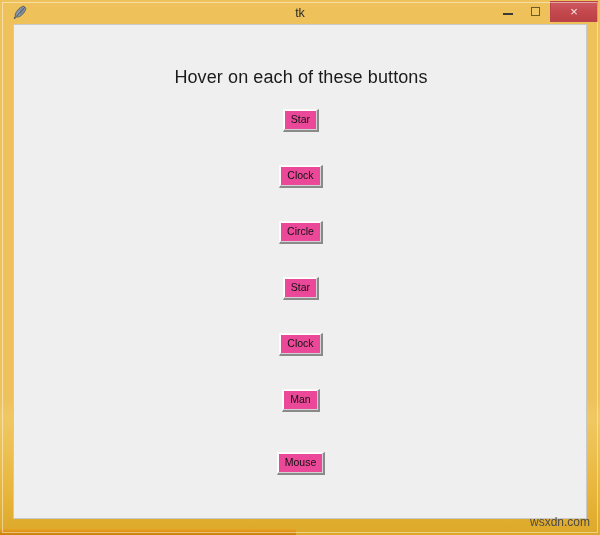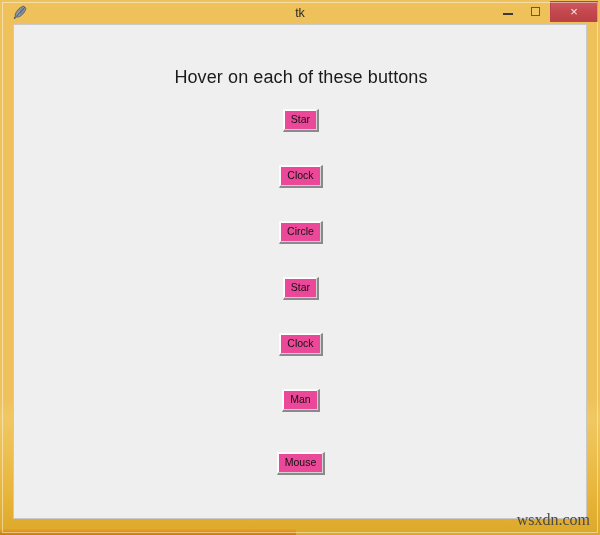--- a/index.html
+++ b/index.html
@@ -192,23 +192,23 @@
     width: 296px;
     height: 6px;
     background: linear-gradient(to bottom, #e8a426 0%, #d98f13 55%, #c97f08 100%);
   }
 
   
   .watermark {
     position: absolute;
     right: 10px;
     bottom: 6px;
-    font-size: 16px;
+    font-size: 12px;
     color: #4a4a4a;
-    font-family: Liberation Serif, serif;
+    font-family: Liberation Sans, sans-serif;
     user-select: none;
     text-align: center;
   }
 </style>
 </head>
 <body>
 
 <div class="window">
 
   <div class="titlebar">

